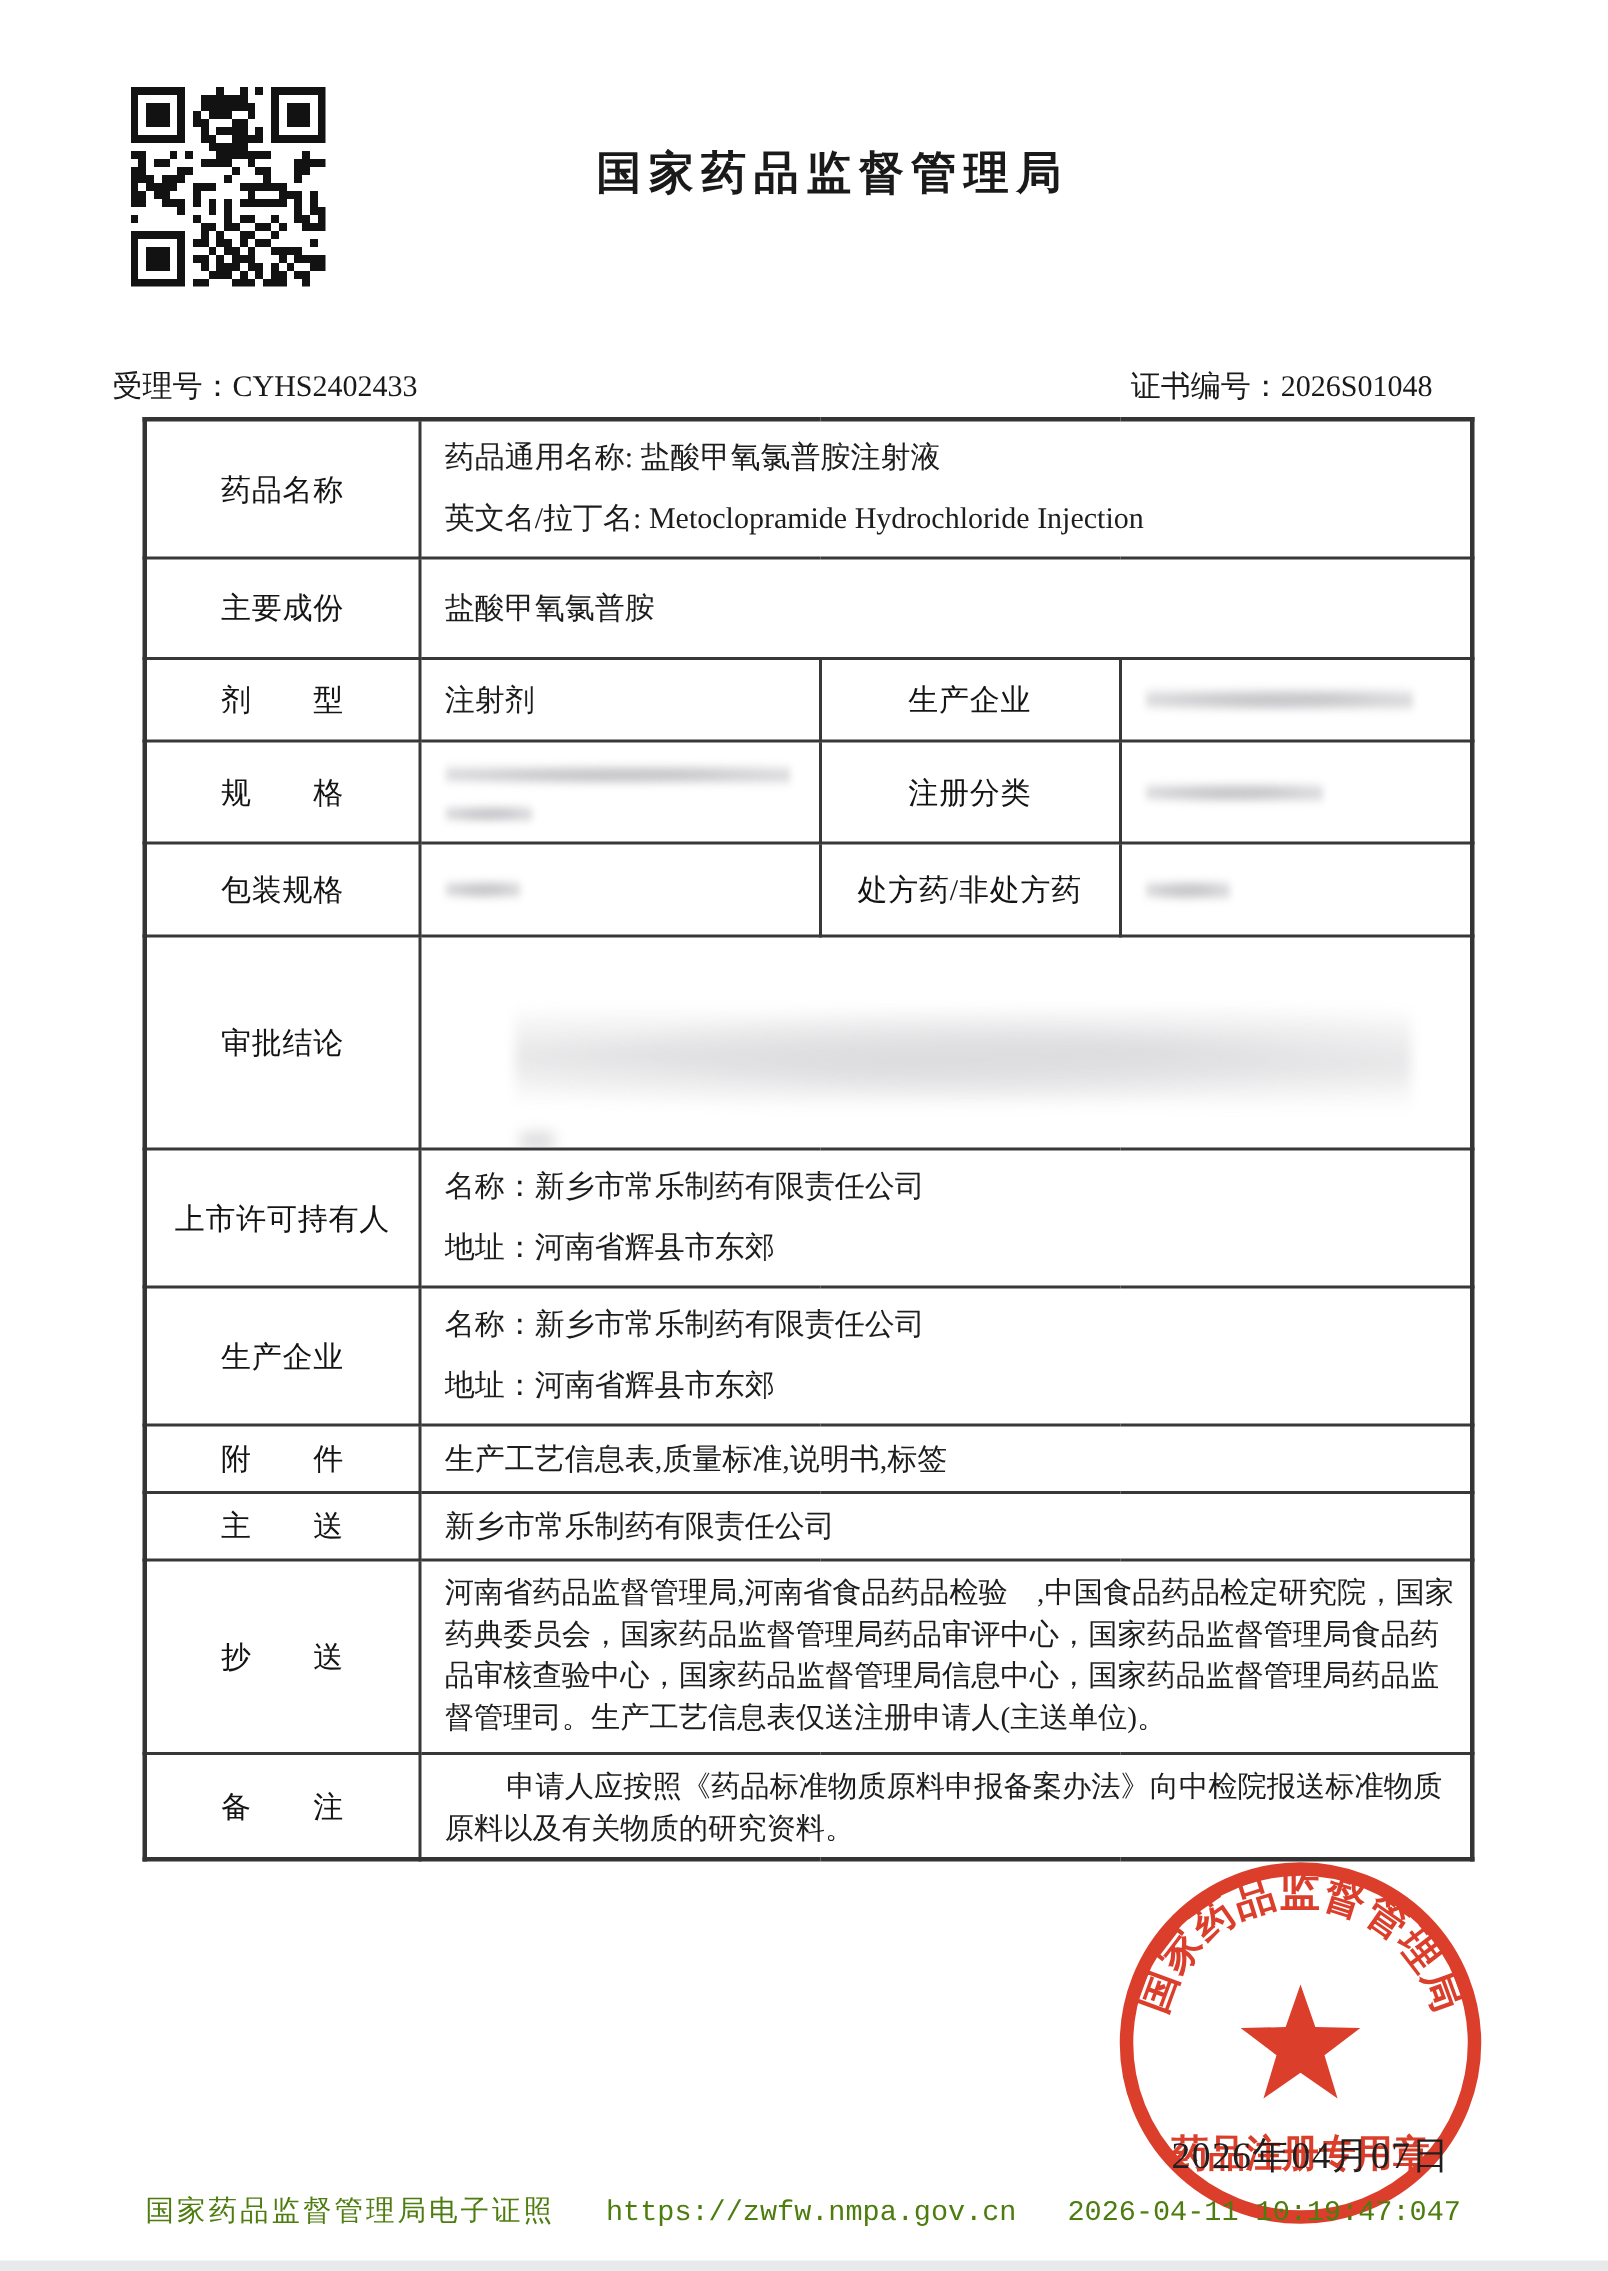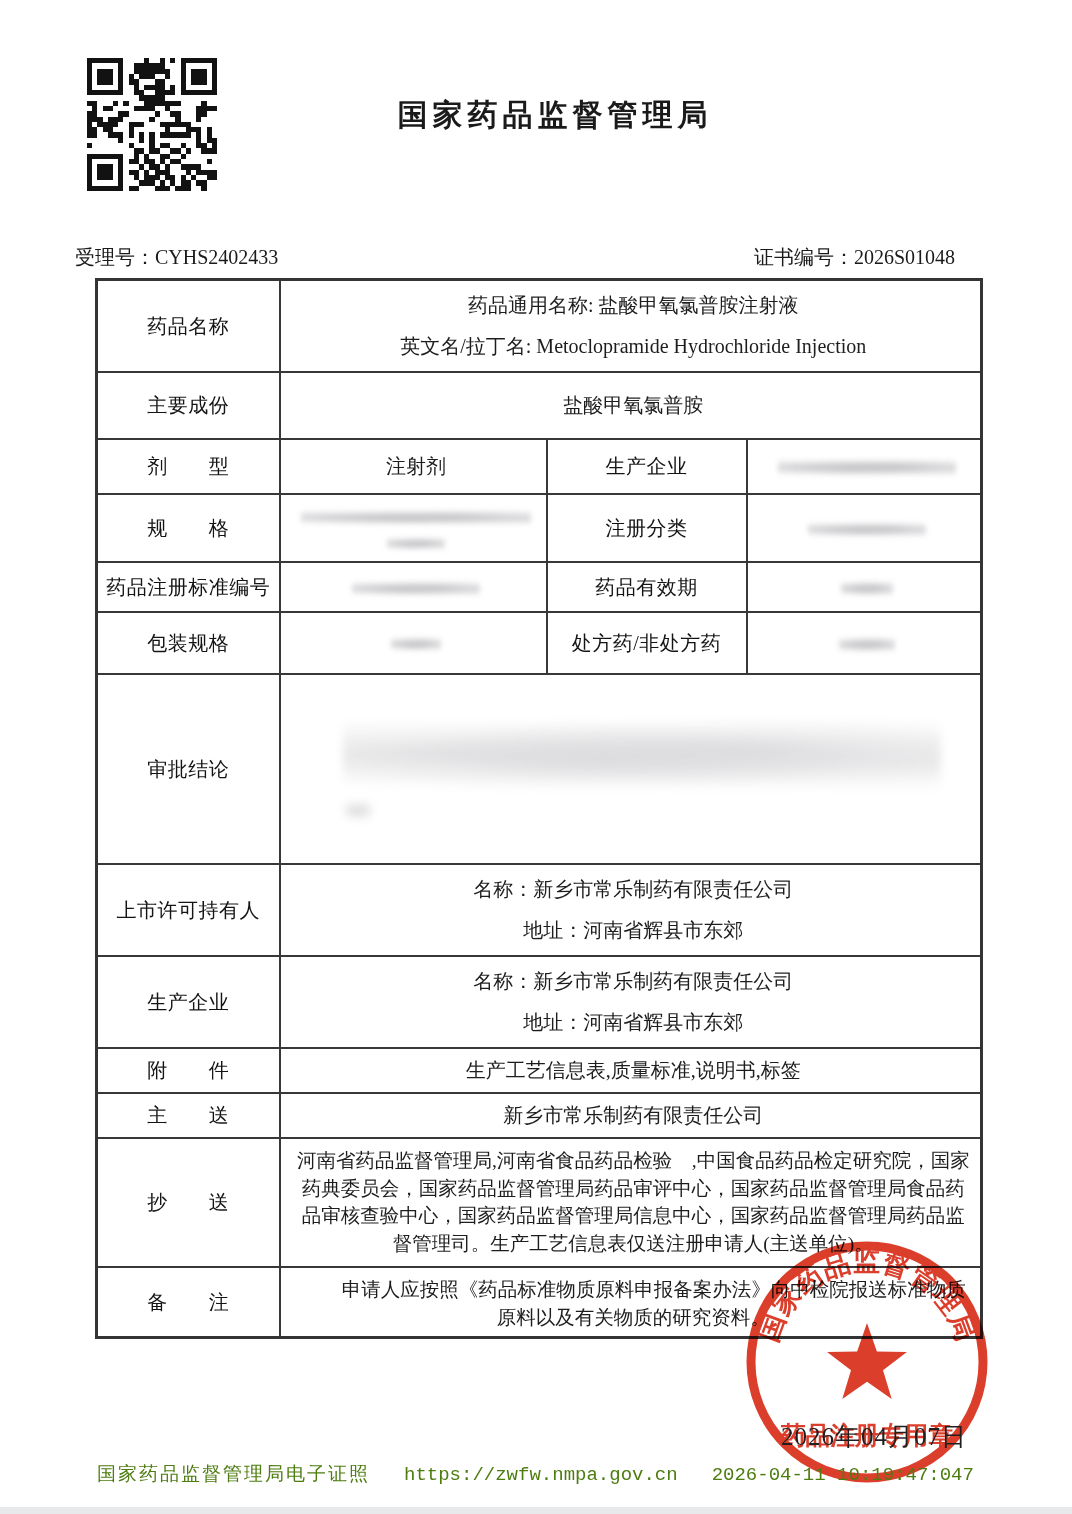--- a/index.html
+++ b/index.html
@@ -21,21 +21,21 @@
   }
   .meta{position:absolute;left:75px;right:117px;top:244px;font-size:20px;color:#1a1a1a;}
   .meta-left{position:absolute;left:0;top:0;}
   .meta-right{position:absolute;right:0;top:0;}
   
   table.cert{
     position:absolute;left:95px;top:278px;width:885px;
     border-collapse:collapse;table-layout:fixed;
     border:3px solid #343434;
   }
-  table.cert td{border:2px solid #383838;vertical-align:middle;overflow:hidden;text-align:center;}
+  table.cert td{border:2px solid #383838;vertical-align:middle;overflow:hidden;}
   td.lbl{
     font-weight:normal;text-align:center;font-size:20px;color:#141414;
     padding:2px 2px;letter-spacing:0.5px;
   }
   td.val{font-size:20px;padding:4px 10px 4px 16px;color:#1d1d1d;}
   .vline{line-height:2.05;}
   
   .redact{
     display:inline-block;vertical-align:middle;border-radius:3px;
     background:
@@ -432,43 +432,33 @@
       <td class="val">
         <span class="redact" style="width:230px;height:16px"></span><br>
         <span class="redact" style="width:58px;height:14px;margin-top:6px"></span>
       </td>
       <td class="lbl">注册分类</td>
       <td class="val">
         <span class="redact" style="width:118px;height:16px"></span>
       </td>
     </tr>
 
-    <tr style="height:50px">
-      <td class="lbl">药品注册标准编号</td>
-      <td class="val">
-        <span class="redact" style="width:128px;height:16px"></span>
-      </td>
-      <td class="lbl">药品有效期</td>
-      <td class="val">
-        <span class="redact" style="width:52px;height:16px"></span>
-      </td>
-    </tr>
 
     <tr style="height:62px">
       <td class="lbl">包装规格</td>
       <td class="val">
         <span class="redact" style="width:50px;height:15px"></span>
       </td>
       <td class="lbl">处方药/非处方药</td>
       <td class="val">
         <span class="redact" style="width:56px;height:16px"></span>
       </td>
     </tr>
 
-    <tr style="height:190px">
+    <tr style="height:142px">
       <td class="lbl">审批结论</td>
       <td class="val conclusion-cell" colspan="3">
         <span class="redact" style="left:62px;top:46px;width:598px;height:72px"></span>
         <span class="redact" style="left:64px;top:126px;width:26px;height:20px"></span>
       </td>
     </tr>
 
     <tr style="height:88px">
       <td class="lbl">上市许可持有人</td>
       <td class="val" colspan="3">

